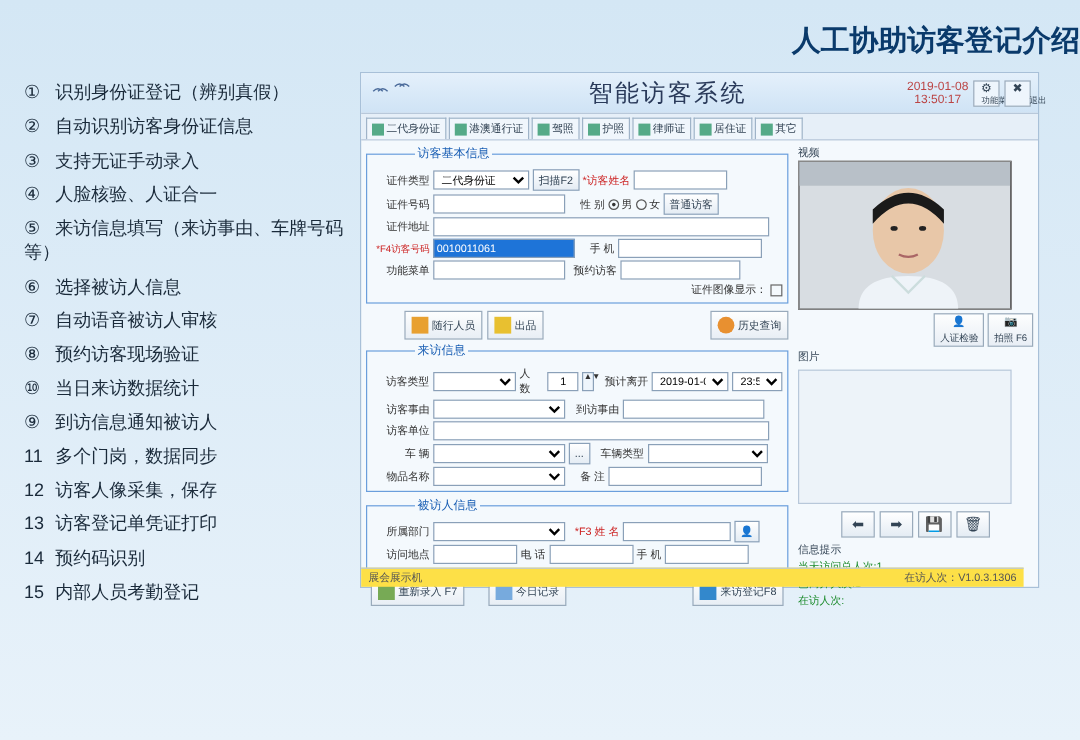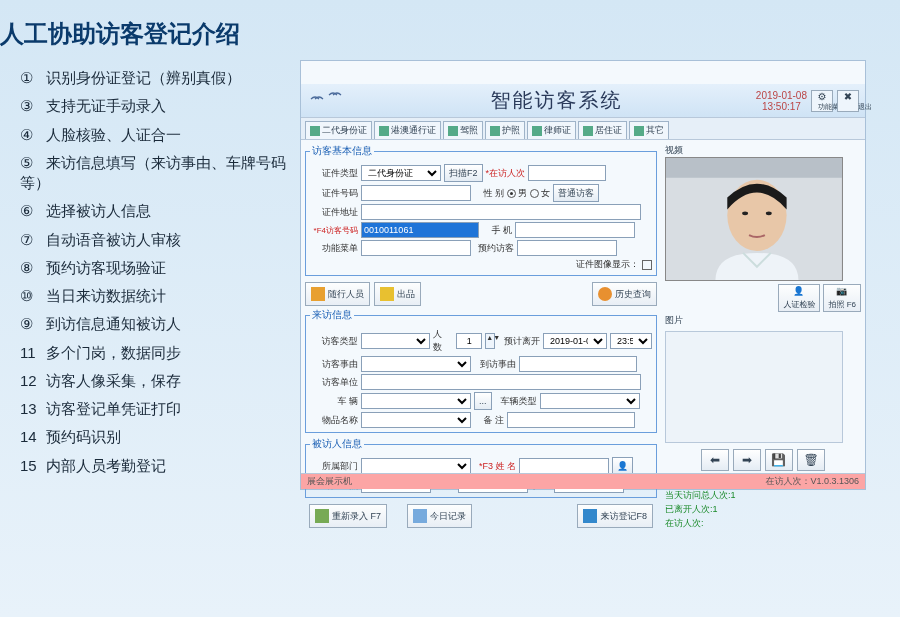--- a/index.html
+++ b/index.html
@@ -5,21 +5,21 @@
   * { box-sizing: border-box; margin: 0; padding: 0; }
   body {
     width: 900px; height: 617px;
     background: linear-gradient(180deg, #d4e7f5 0%, #e8f2fa 100%);
     font-family: "Microsoft YaHei", SimSun, sans-serif;
     color: #333;
     overflow: hidden;
     position: relative;
   }
   .title {
-    text-align: left;
+    text-align: right;
     font-size: 24px;
     font-weight: bold;
     color: #0a3a6b;
     padding: 18px 0 10px;
   }
   .content { display: flex; padding: 0 20px; }
   .feature-list { width: 280px; font-size: 15px; color: #1a2a3a; }
   .feature-list li { list-style: none; margin: 8px 0; line-height: 1.35; }
   .feature-list .num { display:inline-block; width: 26px; }
 
@@ -30,78 +30,78 @@
     border: 1px solid #a8c0d8;
     font-size: 10px;
     position: relative;
   }
   .app-header {
     height: 34px;
     background: linear-gradient(180deg,#e4f0fb,#cfe3f5);
     display:flex; align-items:center;
     padding: 0 6px;
     border-bottom:1px solid #b8c8da;
-    margin-top:23px;
   }
   .app-header .birds { width: 50px; height:24px; position:relative; }
   .app-header .birds svg { position:absolute; top:0; left:0; }
   .app-title { flex:1; text-align:center; font-family: KaiTi, serif; font-size:20px; color:#2a3a5a; letter-spacing:2px;}
   .app-time { font-size:10px; color:#b44; text-align:center; line-height:1.1; }
   .hdr-btn { width:22px; height:22px; margin-left:4px; border:1px solid #9ab; background:#eef5fc; display:flex; align-items:center; justify-content:center; font-size:10px; color:#345; flex-direction:column;}
   .hdr-btn .lbl{font-size:7px;line-height:1;margin-top:1px;color:#345}
 
   .tabbar { height:22px; background:#e6eff8; border-bottom:1px solid #b8c8da; display:flex; align-items:flex-end; padding-left:4px;}
   .tab { padding:2px 4px; border:1px solid #9fb3c8; border-bottom:none; margin-right:2px; background:#f0f6fc; font-size:9px; color:#345; display:flex; align-items:center; gap:2px; height:18px;}
   .tab .ico{width:10px;height:10px;background:#5a8; display:inline-block;}
 
   .main { display:flex; }
   .left { width: 360px; padding:4px; }
   .right { flex:1; padding:4px; }
 
   fieldset { border:1px solid #6a9edc; margin-bottom:4px; padding:4px 4px 2px; }
-  legend { color:#1a5fb4; font-size:10px; padding:0 2px;}
+  legend { color:#1a5fb4; font-size:10px; padding:0 2px;margin-left:36px;}
   .row { display:flex; align-items:center; margin:2px 0; gap:3px;}
   .lbl { width:48px; text-align:right; font-size:9px; color:#333;}
   .lbl-r{ font-size:9px; color:#333;}
   input.txt, select.sel {
     height:16px; border:1px solid #8aa0b8; font-size:9px; padding:0 2px; background:#fff;
   }
   .btn {
     height:18px; border:1px solid #8aa0b8; background:linear-gradient(#fff,#e4ecf4);
     font-size:9px; padding:0 4px; display:inline-flex; align-items:center; gap:2px; color:#345;
   }
   .hl-input{ background:#1e74d8 !important; color:#fff;}
   .radio{ display:inline-flex; align-items:center; font-size:9px; gap:2px;}
   .radio .dot{width:9px;height:9px;border:1px solid #555;border-radius:50%;display:inline-block;position:relative}
   .radio.sel .dot::after{content:"";position:absolute;inset:2px;border-radius:50%;background:#333}
 
-  .toolbar-row{display:flex; gap:4px; padding:2px 0;}
+  .toolbar-row{display:flex; gap:4px; padding:2px 0;margin-left:32px;}
   .bigbtn{height:24px;border:1px solid #9ab;background:linear-gradient(#fdfefe,#e8eef5);display:flex;align-items:center;gap:3px;padding:0 5px;font-size:9px;color:#345}
   .bigbtn .c{width:14px;height:14px}
 
   .video{ width:178px; height:124px; background:#222; border:1px solid #888; position:relative; overflow:hidden;}
   .face-ph{position:absolute;inset:0;}
   .photo-area{width:178px;height:112px;border:1px solid #b8c8da;background:#edf3f9;margin-top:4px;}
   .pager{display:flex;gap:4px;margin-top:6px;align-items:center;justify-content:center}
   .pgbtn{width:28px;height:22px;border:1px solid #9ab;background:linear-gradient(#fff,#e4ecf4);display:flex;align-items:center;justify-content:center;font-size:12px;color:#345}
   .msgbox{font-size:9px;color:#345;margin-top:4px}
   .msgbox .line{color:#1a8a2a;font-size:9px;margin:1px 0}
 
-  .footer{position:absolute;bottom:0;left:0;right:0;height:16px;background:#fca5a5;border-top:1px solid #b8c8da;display:flex;align-items:center;justify-content:space-between;padding:0 6px;font-size:9px;color:#555}
+  .footer{position:absolute;bottom:0;left:0;right:12px;height:16px;background:#fde047;border-top:1px solid #b8c8da;display:flex;align-items:center;justify-content:space-between;padding:0 6px;font-size:9px;color:#555}
   .bottom-bar{display:flex;justify-content:space-between;padding:2px 4px;align-items:center}
   .red-star{color:#c22}
 </style>
 </head>
 <body>
 
 <div class="title">人工协助访客登记介绍</div>
 
 <div class="content">
   <ul class="feature-list" id="flist">
       <li><span class="num">①</span>识别身份证登记（辨别真假）</li>
+      <li><span class="num">②</span>自动识别访客身份证信息</li>
       <li><span class="num">③</span>支持无证手动录入</li>
       <li><span class="num">④</span>人脸核验、人证合一</li>
       <li><span class="num">⑤</span>来访信息填写（来访事由、车牌号码等）</li>
       <li><span class="num">⑥</span>选择被访人信息</li>
       <li><span class="num">⑦</span>自动语音被访人审核</li>
       <li><span class="num">⑧</span>预约访客现场验证</li>
       <li><span class="num">⑩</span>当日来访数据统计</li>
       <li><span class="num">⑨</span>到访信息通知被访人</li>
       <li><span class="num">11</span>多个门岗，数据同步</li>
       <li><span class="num">12</span>访客人像采集，保存</li>
@@ -166,21 +166,21 @@
 
     <div class="main">
       <div class="left">
 
         <fieldset>
           <legend>访客基本信息</legend>
           <div class="row">
             <span class="lbl">证件类型</span>
             <select class="sel" style="width:80px"><option>二代身份证</option></select>
             <button class="btn">扫描F2</button>
-            <span class="lbl-r red-star">*在访人次</span>
+            <span class="lbl-r red-star">*访客姓名</span>
             <input class="txt" style="width: 78px;">
           </div>
           <div class="row">
             <span class="lbl">证件号码</span>
             <input class="txt" style="width: 110px;">
             <span class="lbl-r" style="width:30px;text-align:right">性 别</span>
             <span class="radio sel">
                 <span class="dot"></span>
                 <span>男</span>
               </span>

